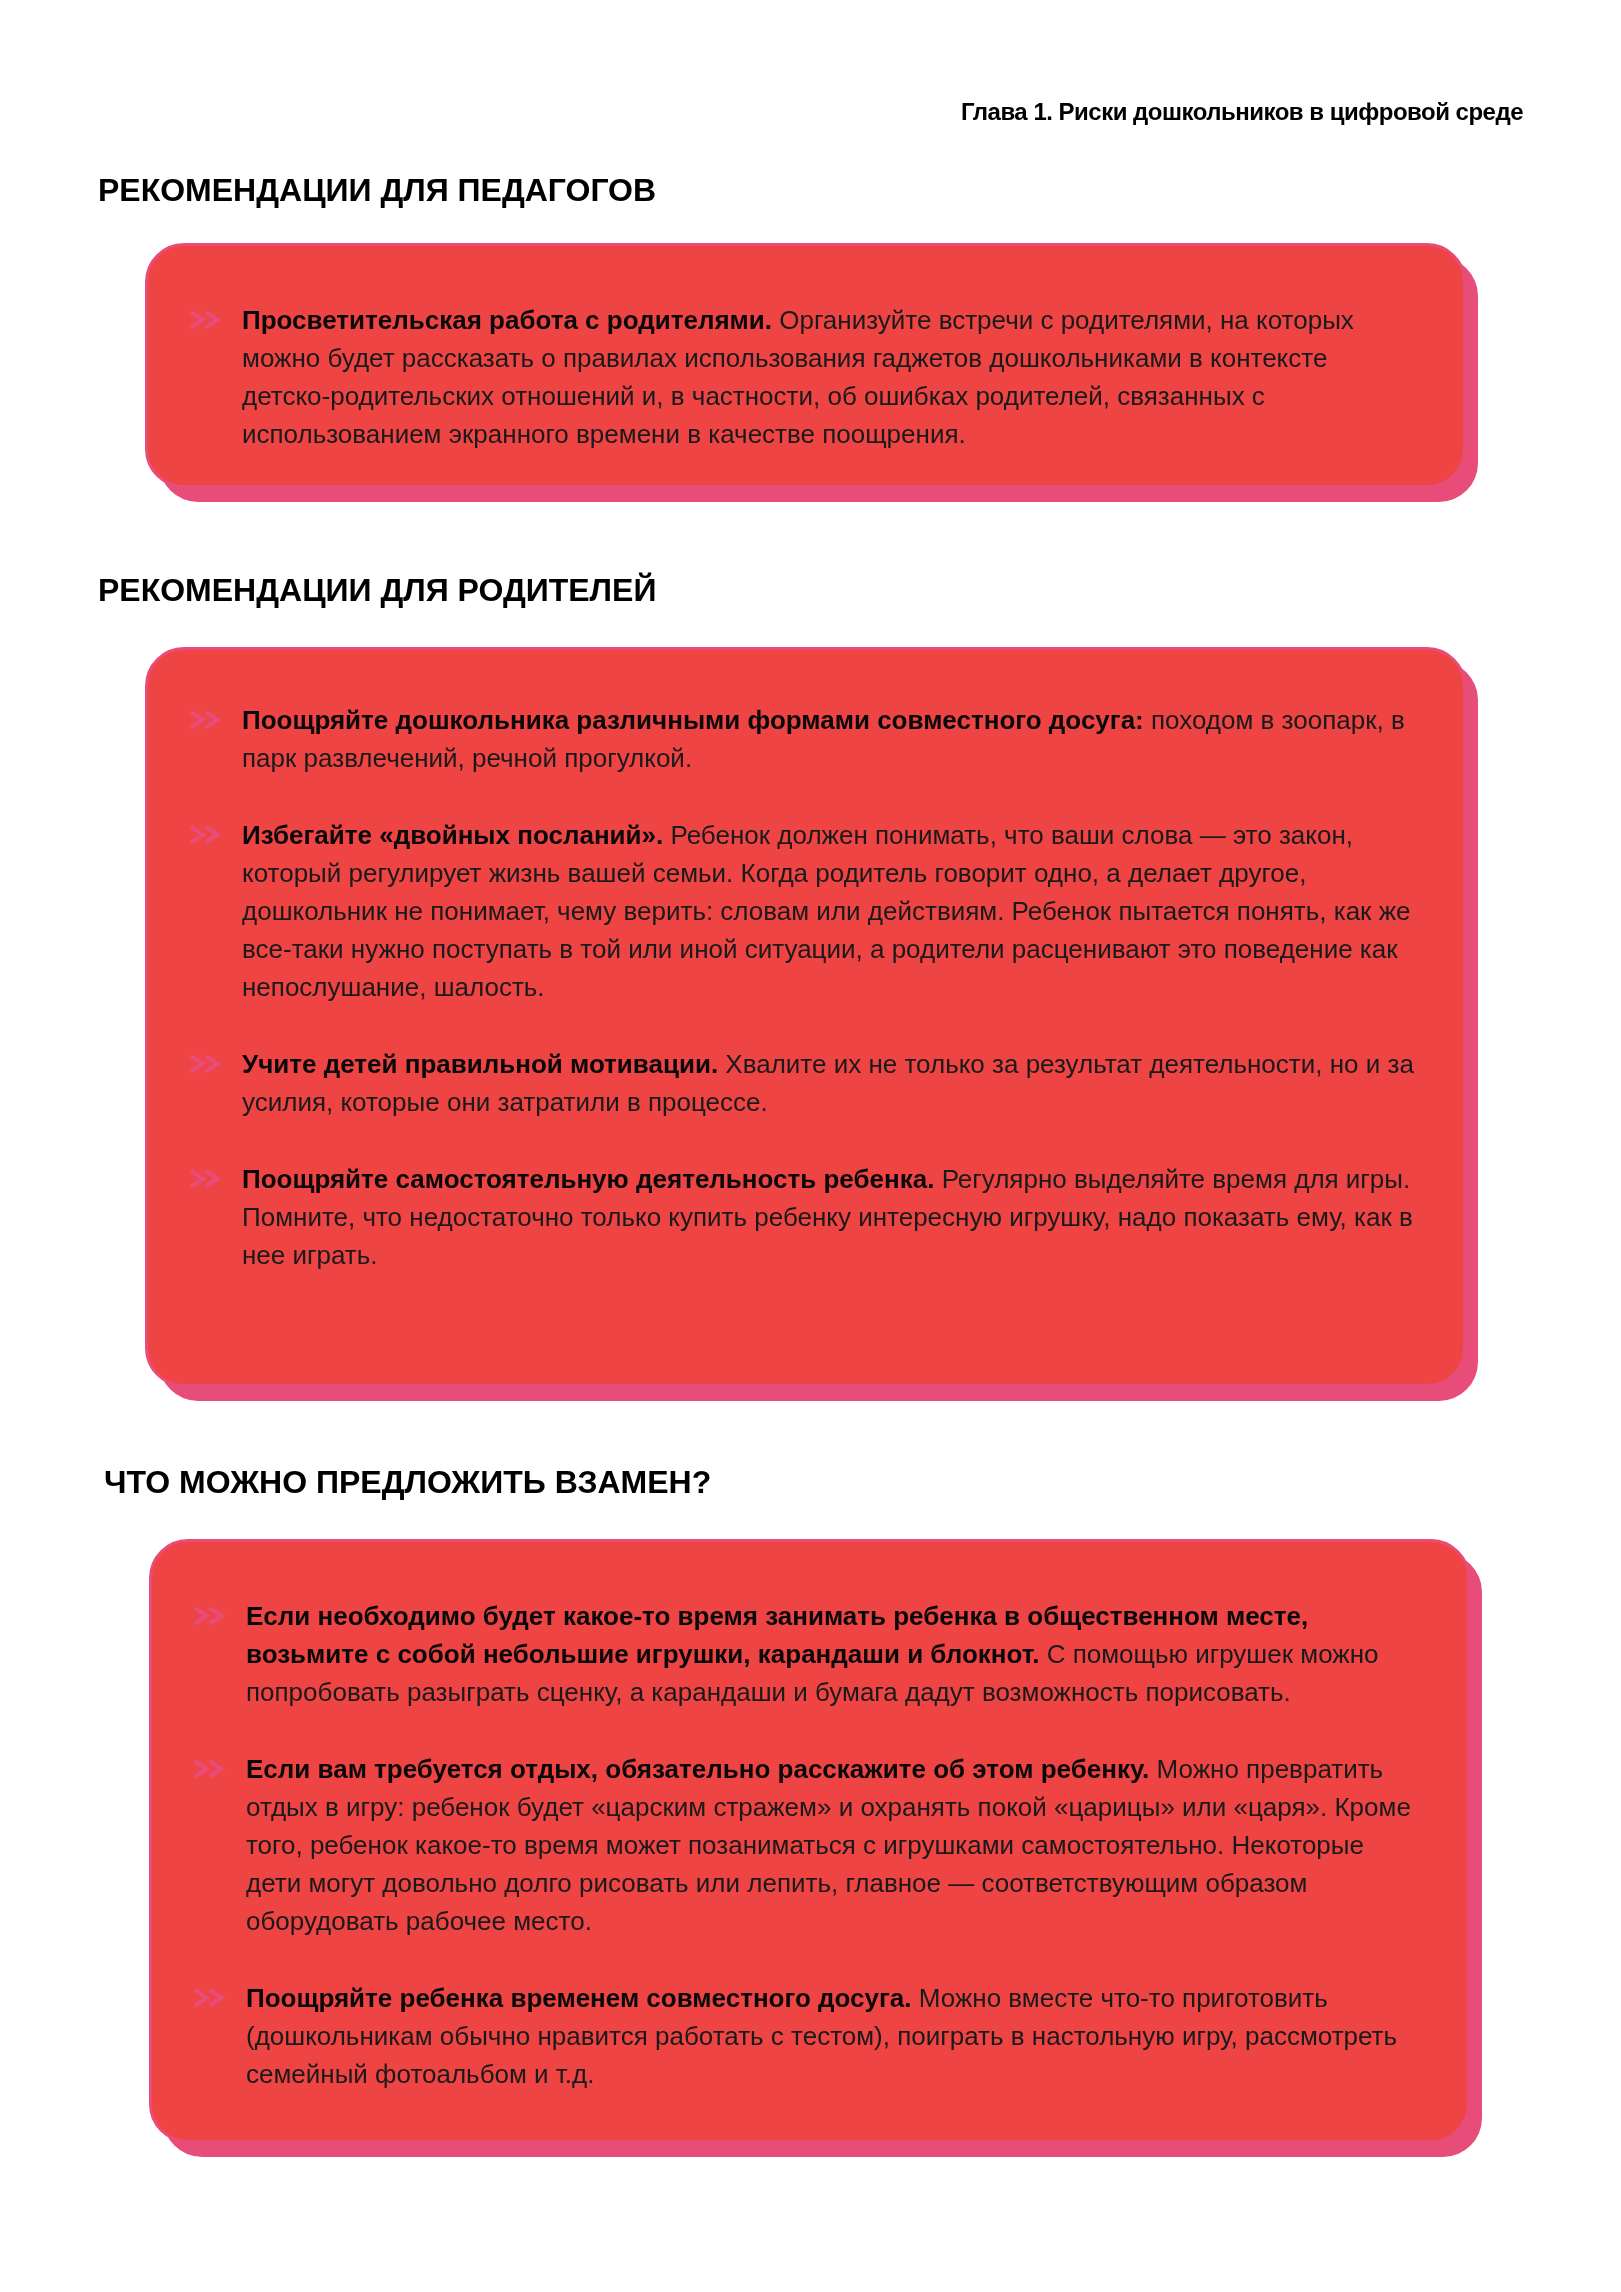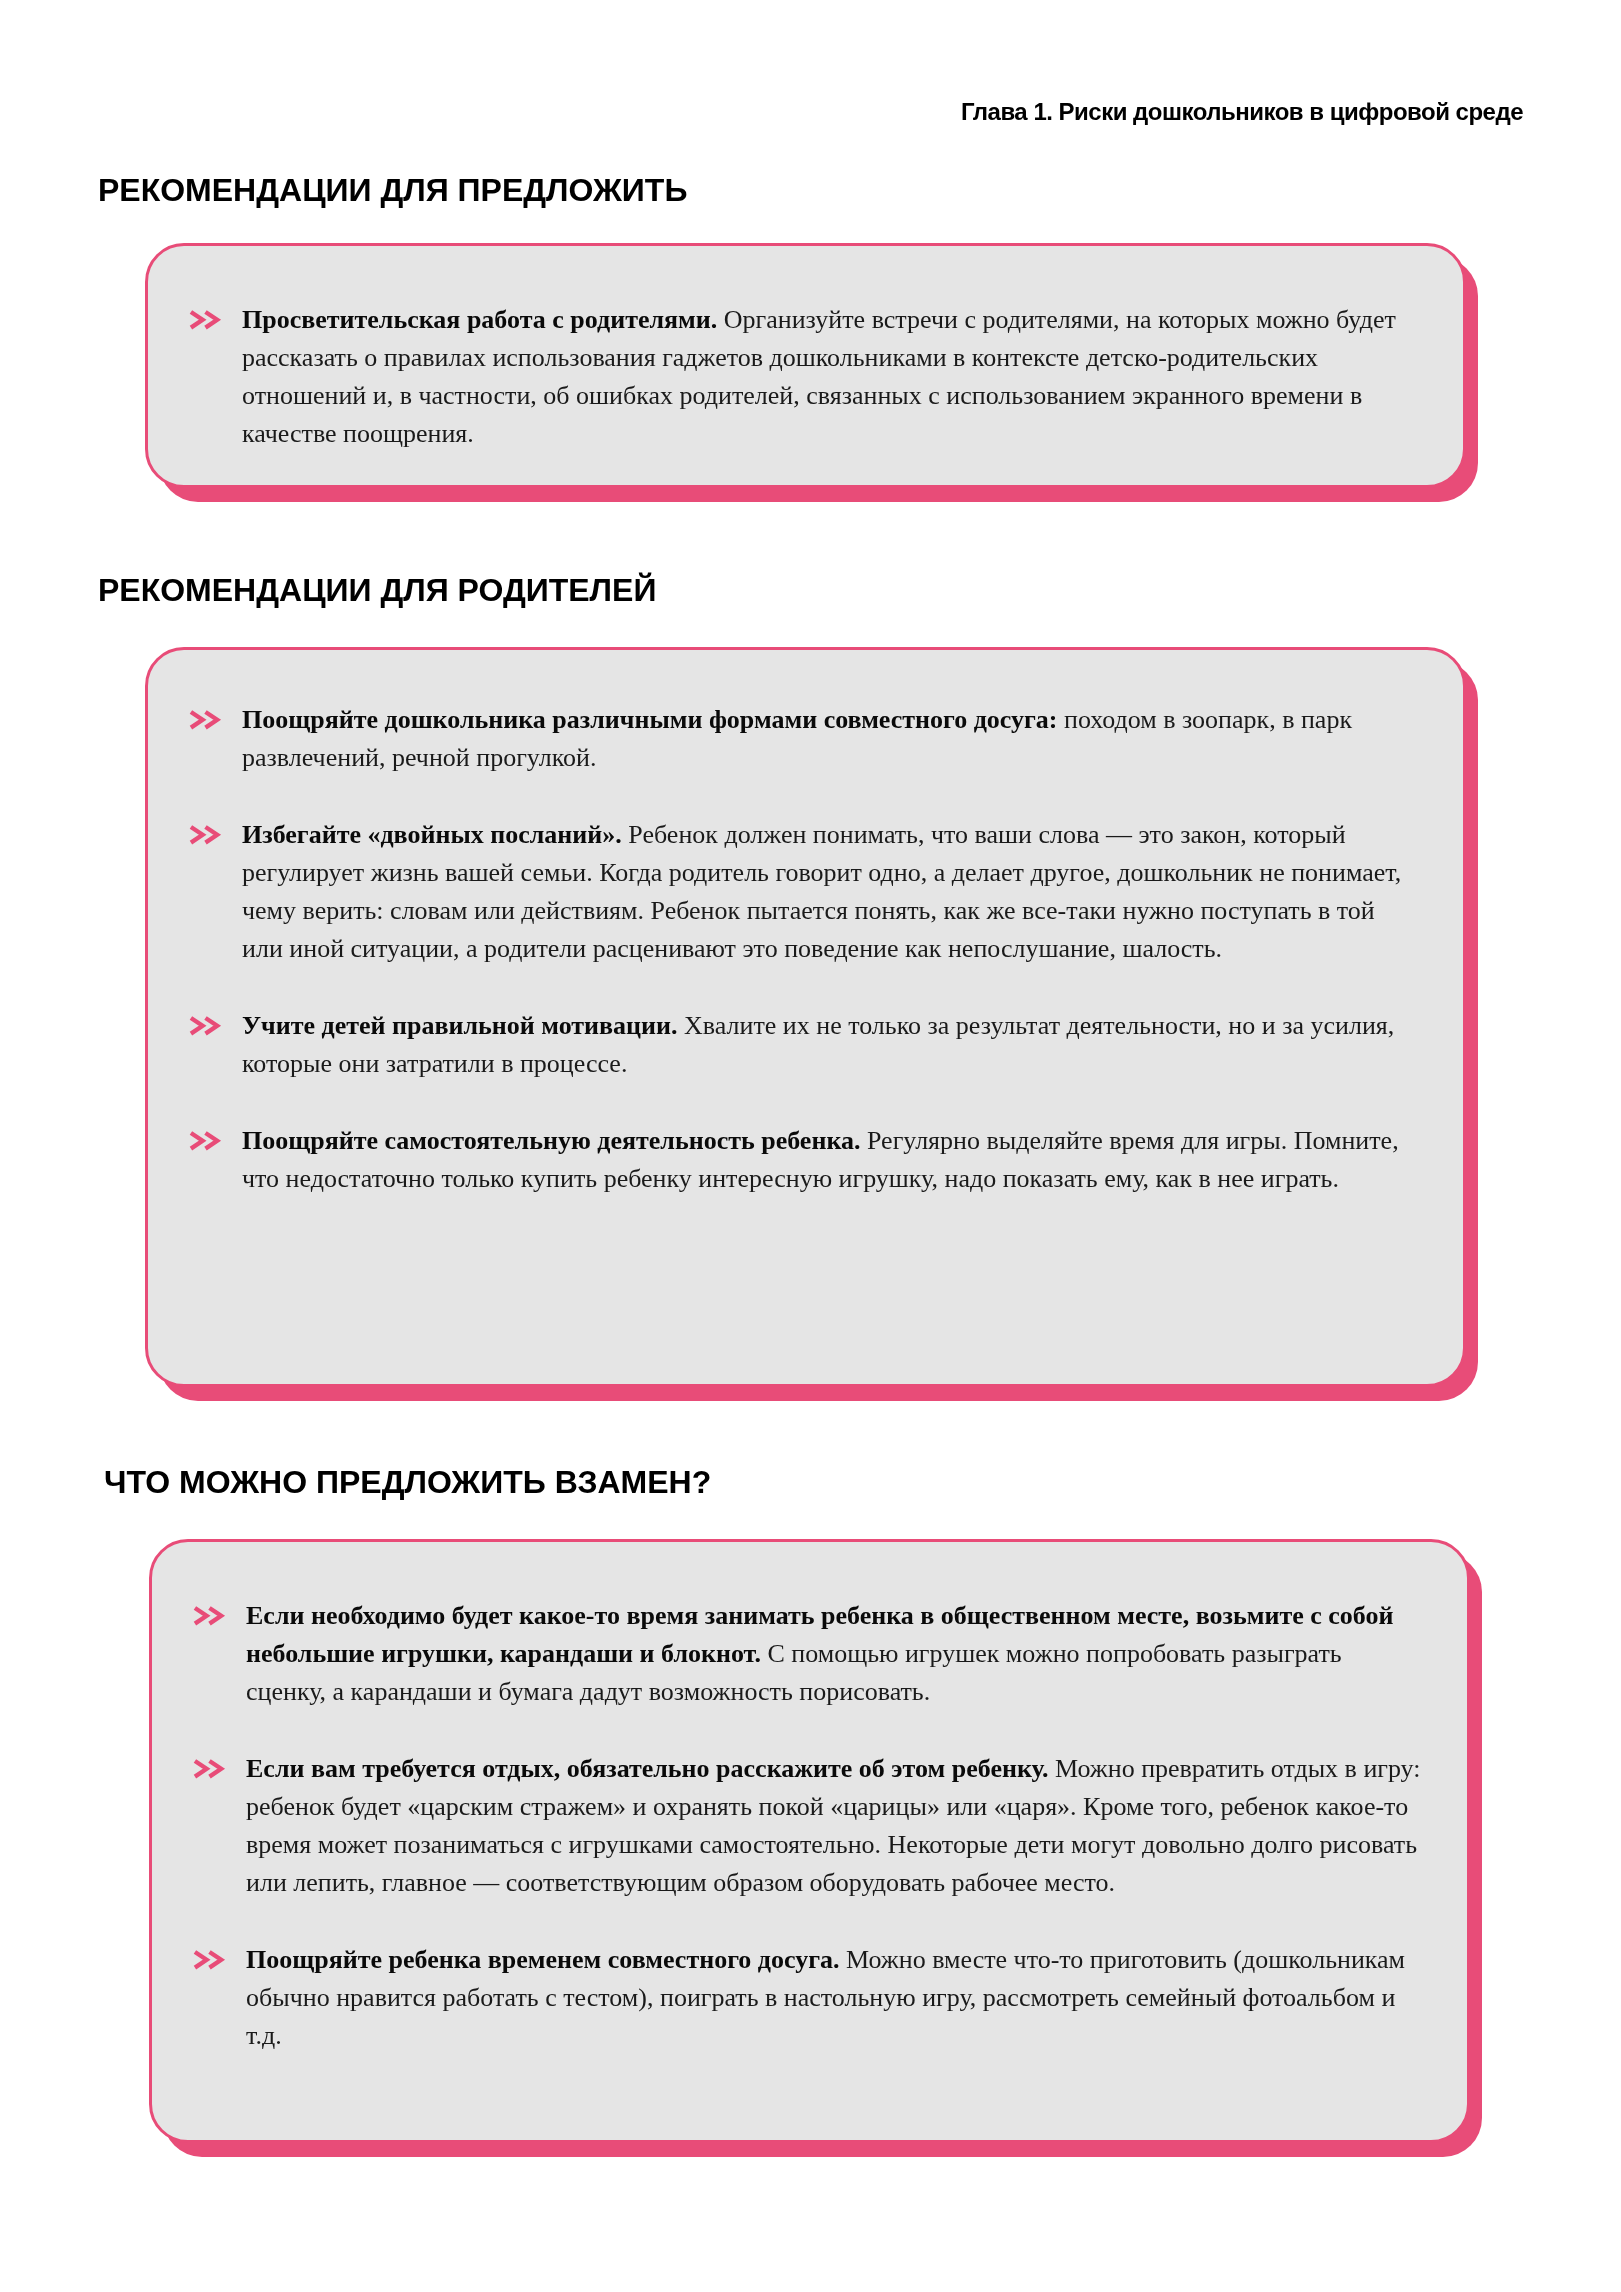--- a/index.html
+++ b/index.html
@@ -42,26 +42,25 @@
       position: absolute;
       left: 13.7px;
       top: 13.7px;
       right: -11.8px;
       bottom: -13.7px;
       background: #E84C78;
       border-radius: 39px;
     }
     .card {
       position: relative;
-      background: #e5e5e5;
+      background: #ef4444;
       border: 3.9px solid #E84C78;
       border-radius: 39px;
       box-sizing: border-box;
       padding: 51px 43px 37px 41px;
-      font-family: Liberation Serif, serif;
     }
     .item {
       display: flex;
       align-items: flex-start;
       margin-bottom: 39px;
     }
     .item:last-child {
       margin-bottom: 0;
     }
     .chev {
@@ -83,21 +82,21 @@
     .item-text .lead {
       font-weight: bold;
       color: #0a0a0a;
     }
   </style>
 </head>
 <body>
 
 <div class="running-header">Глава 1. Риски дошкольников в цифровой среде</div>
 
-<h2 class="section-title" style="top:172px;">РЕКОМЕНДАЦИИ ДЛЯ ПРЕДЛОЖИТЬ</h2>
+<h2 class="section-title" style="top:172px;">РЕКОМЕНДАЦИИ ДЛЯ ПЕДАГОГОВ</h2>
 <div class="card-wrap" style="top:243px; height:245px;">
   <div class="card-shadow"></div>
   <div class="card" style="height:245px; padding-top:55px;">
     <div class="item">
       <span class="chev">
         <svg width="33" height="19.6" viewBox="0 0 34 20">
             <path d="M2 2 L14 10 L2 18" fill="none" stroke="#E84C78" stroke-width="4.5" stroke-linejoin="miter"></path>
             <path d="M17 2 L29 10 L17 18" fill="none" stroke="#E84C78" stroke-width="4.5" stroke-linejoin="miter"></path>
           </svg>
       </span>

